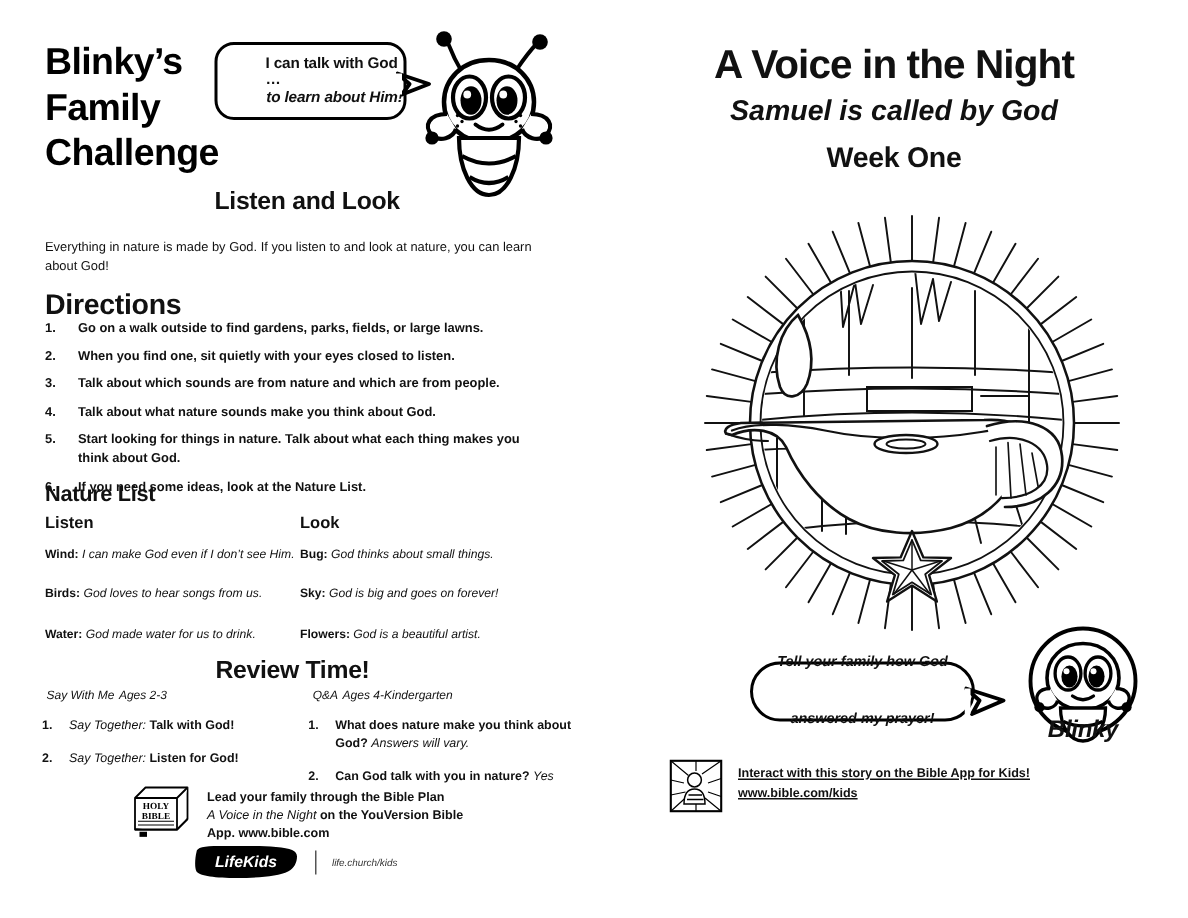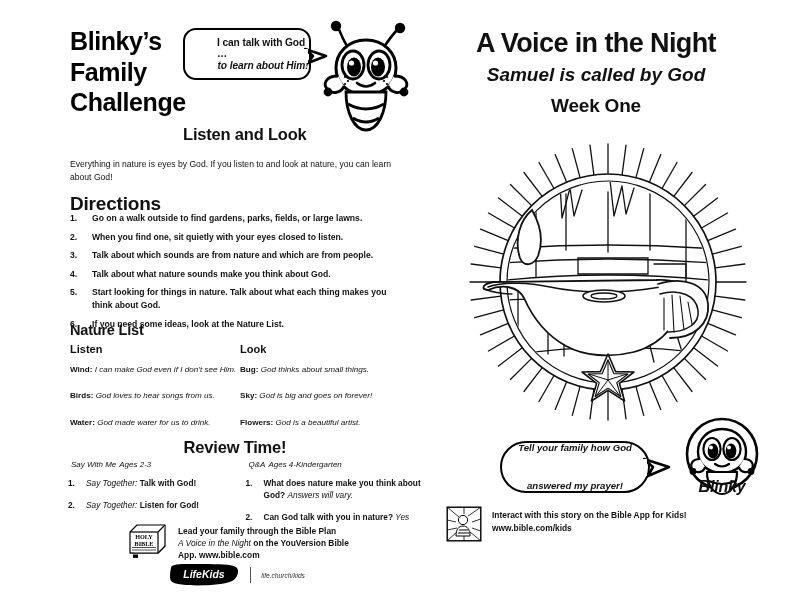--- a/index.html
+++ b/index.html
@@ -21,21 +21,20 @@
     width: 792px;
     height: 612px;
   }
 
   
   .left-panel {
     position: absolute;
     left: 0; top: 0;
     width: 400px;
     height: 612px;
-    margin-left: 40px;
   }
   .brand-title {
     position: absolute;
     left: 30px;
     top: 26px;
     width: 140px;
     font-size: 25px;
     font-weight: 800;
     line-height: 1.22;
     letter-spacing: -0.4px;
@@ -311,21 +310,21 @@
     position: absolute;
     left: 100px;
     top: 441px;
     width: 170px;
     height: 66px;
   }
   .blinky-bubble {
     position: absolute;
     left: 0; top: 0;
     width: 150px;
-    height: 52px;
+    height: 40px;
     border: 2.6px solid #000;
     border-radius: 26px;
     background: #fff;
     box-sizing: border-box;
     display: flex;
     flex-direction: column;
     align-items: center;
     justify-content: center;
     gap: 24px;
   }
@@ -366,20 +365,21 @@
     width: 36px;
     height: 36px;
     flex: 0 0 36px;
     margin-right: 10px;
   }
   .fc-text {
     font-size: 8.4px;
     line-height: 1.5;
     font-weight: 600;
     padding-top: 3px;
+    text-decoration: underline;
   }
   .fc-text b { font-weight: 800; }
   .fc-text i { font-style: italic; font-weight: 500; }
 </style>
 </head>
 <body>
 
 <div class="page">
 
   <div class="left-panel">
@@ -430,21 +430,21 @@
       <circle cx="16" cy="72" r="4.4" fill="#000"></circle>
       <circle cx="92" cy="72" r="4.4" fill="#000"></circle>
 
       <path d="M34 72 C34 92 42 110 54 110 C66 110 74 92 74 72 Z" fill="#fff" stroke="#000" stroke-width="2.8"></path>
       <path d="M36 84 Q54 94 72 84" fill="none" stroke="#000" stroke-width="2.8"></path>
       <path d="M41 98 Q54 106 67 98" fill="none" stroke="#000" stroke-width="2.8"></path>
     </svg>
 
     <div class="listen-look-head">Listen and Look</div>
 
-    <div class="intro-para">Everything in nature is eyes by God. If you listen to and look at nature, you can learn about God!</div>
+    <div class="intro-para">Everything in nature is made by God. If you listen to and look at nature, you can learn about God!</div>
 
     <div class="directions-head">Directions</div>
 
     <div class="directions-list">
       <div class="d-item">
         <div class="d-num">1.</div>
         <div class="d-text">Go on a walk outside to find gardens, parks, fields, or large lawns.</div>
       </div>
       <div class="d-item">
         <div class="d-num">2.</div>

